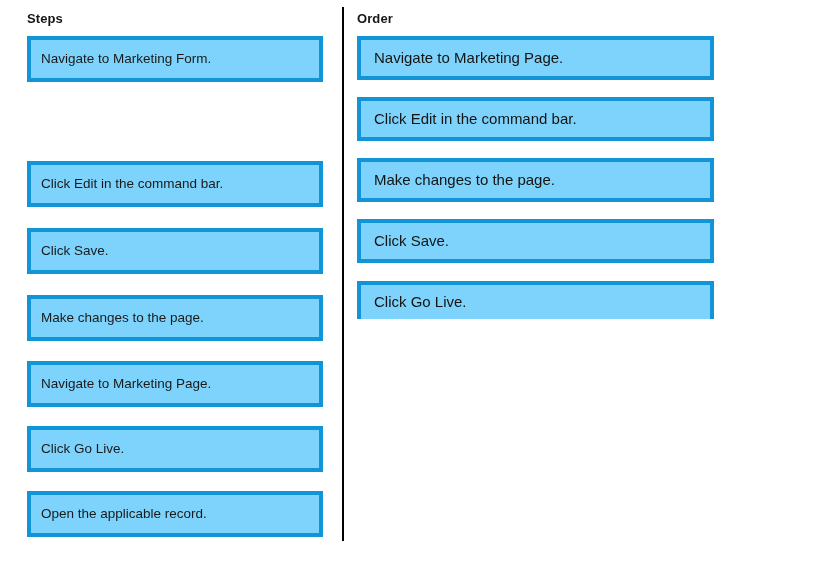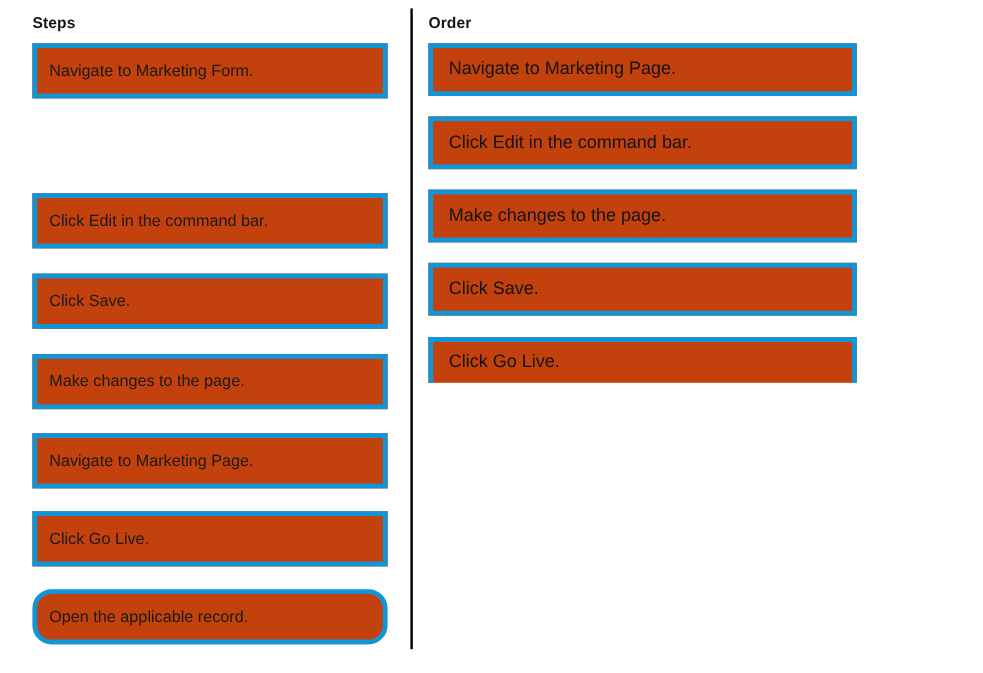--- a/index.html
+++ b/index.html
@@ -44,21 +44,21 @@
     top: 7px;
     width: 2px;
     height: 534px;
     background: #000000;
   }
 
   
   .card {
     position: absolute;
     box-sizing: border-box;
-    background: #c2410c;
+    background: #7dd3fc;
     border: 4px solid #1195D6;
     display: flex;
     align-items: center;
     overflow: hidden;
   }
   .card .label {
     display: block;
     color: #1a1a1a;
     white-space: nowrap;
     overflow: hidden;
@@ -126,21 +126,21 @@
   </div>
 
   <div class="card steps" style="top:361px;">
     <span class="label">Navigate to Marketing Page.</span>
   </div>
 
   <div class="card steps" style="top:426px;">
     <span class="label">Click Go Live.</span>
   </div>
 
-  <div class="card steps" style="top:491px;border-radius:16px;">
+  <div class="card steps" style="top:491px;">
     <span class="label">Open the applicable record.</span>
   </div>
 
   <div class="card order" style="top:36px;">
     <span class="label">Navigate to Marketing Page.</span>
   </div>
 
   <div class="card order" style="top:97px;">
     <span class="label">Click Edit in the command bar.</span>
   </div>

